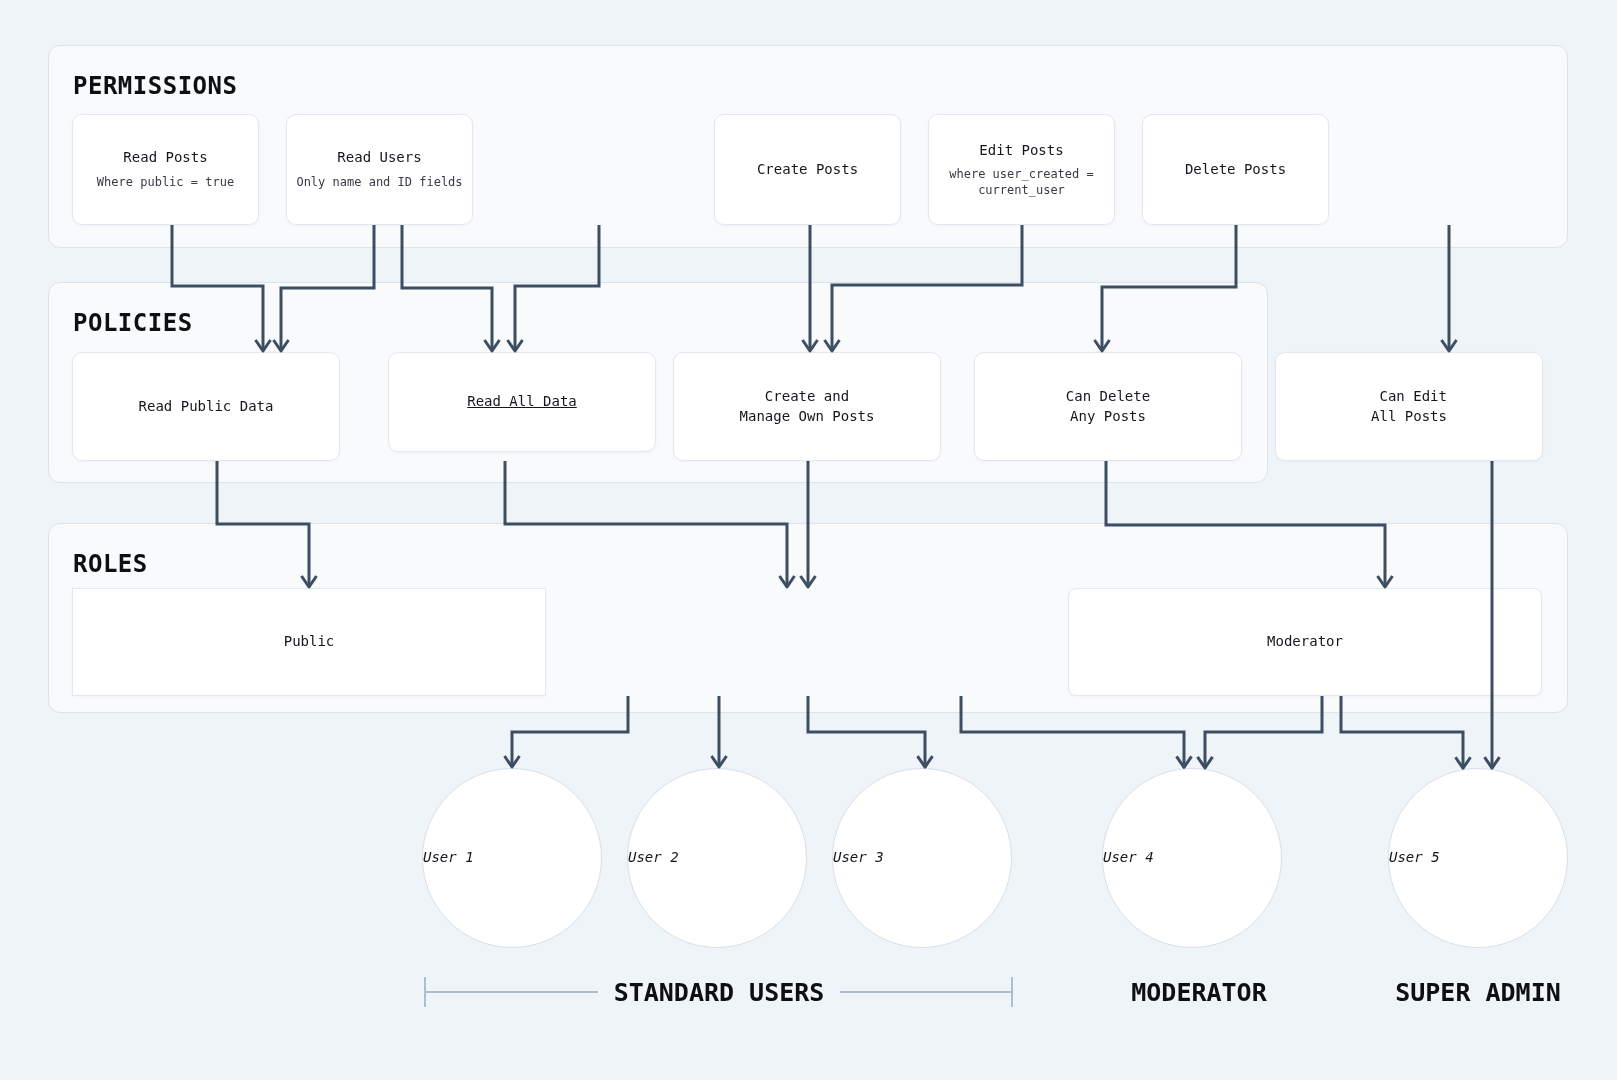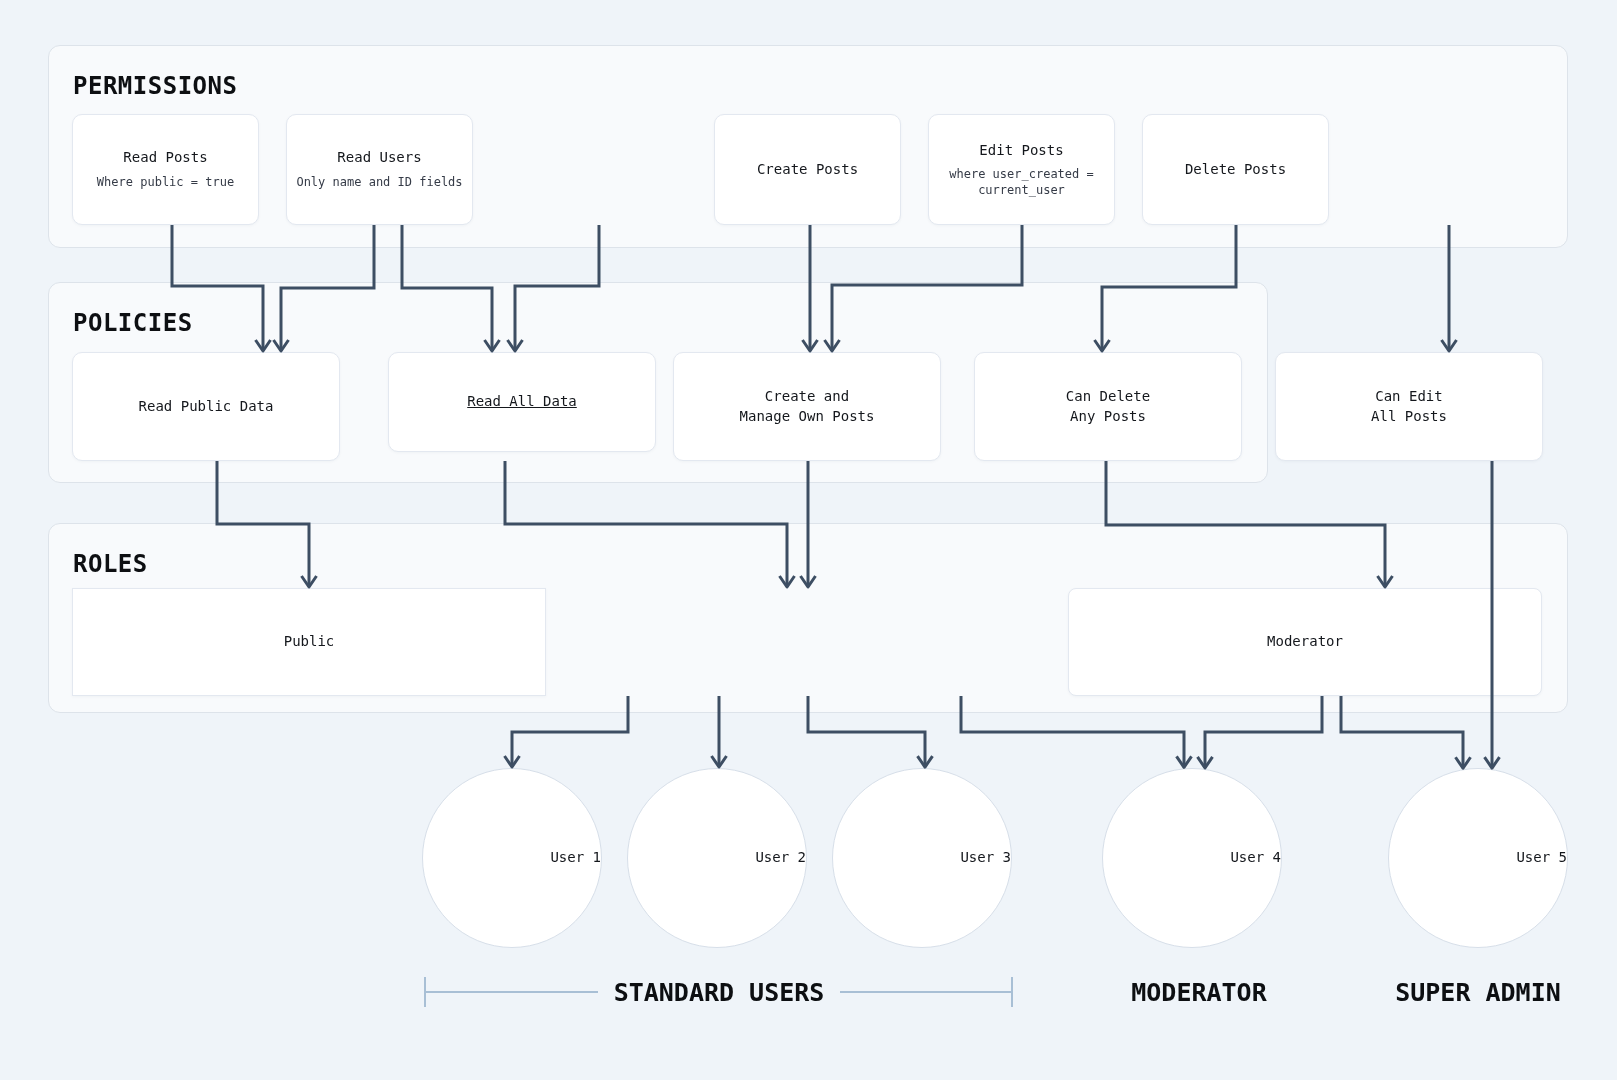--- a/index.html
+++ b/index.html
@@ -49,22 +49,23 @@
     white-space: pre-line; line-height: 1.3;
     max-width: 170px;
   }
 
   .circle {
     position: absolute;
     width: 180px; height: 180px;
     background: #ffffff;
     border: 1px solid #d7dfe9;
     border-radius: 50%;
-    display: flex; align-items: center; justify-content: flex-end;
+    display: flex; align-items: center; justify-content: flex-start;
     z-index: 2;
+    font-style: italic;
   }
 
   .group-label {
     position: absolute; top: 978px;
     transform: translateX(-50%);
     font-size: 25px; font-weight: bold; color: #0d0f12;
     white-space: nowrap; z-index: 3;
   }
   .bracket-h {
     position: absolute; height: 2px; background: #a8bfd5; top: 991px; z-index: 2;
@@ -115,21 +116,21 @@
     <div class="node-label">Read All Data</div>
   </div>
   <div class="node" style="left:673px; top:352px; width:268px; height:109px;">
     <div class="node-label">Create and
 Manage Own Posts</div>
   </div>
   <div class="node" style="left:974px; top:352px; width:268px; height:109px;">
     <div class="node-label">Can Delete
 Any Posts</div>
   </div>
-  <div class="node" style="left:1275px; top:352px; width:268px; height:109px;">
+  <div class="node" style="left:1275px; top:352px; width:268px; height:109px;text-align:right;">
     <div class="node-label">Can Edit
 All Posts</div>
   </div>
 
   <div class="node" style="left:72px; top:588px; width:474px; height:108px; border-radius:0;">
     <div class="node-label">Public</div>
   </div>
   <div class="node" style="left:1068px; top:588px; width:474px; height:108px; border-radius:8px;">
     <div class="node-label">Moderator</div>
   </div>

